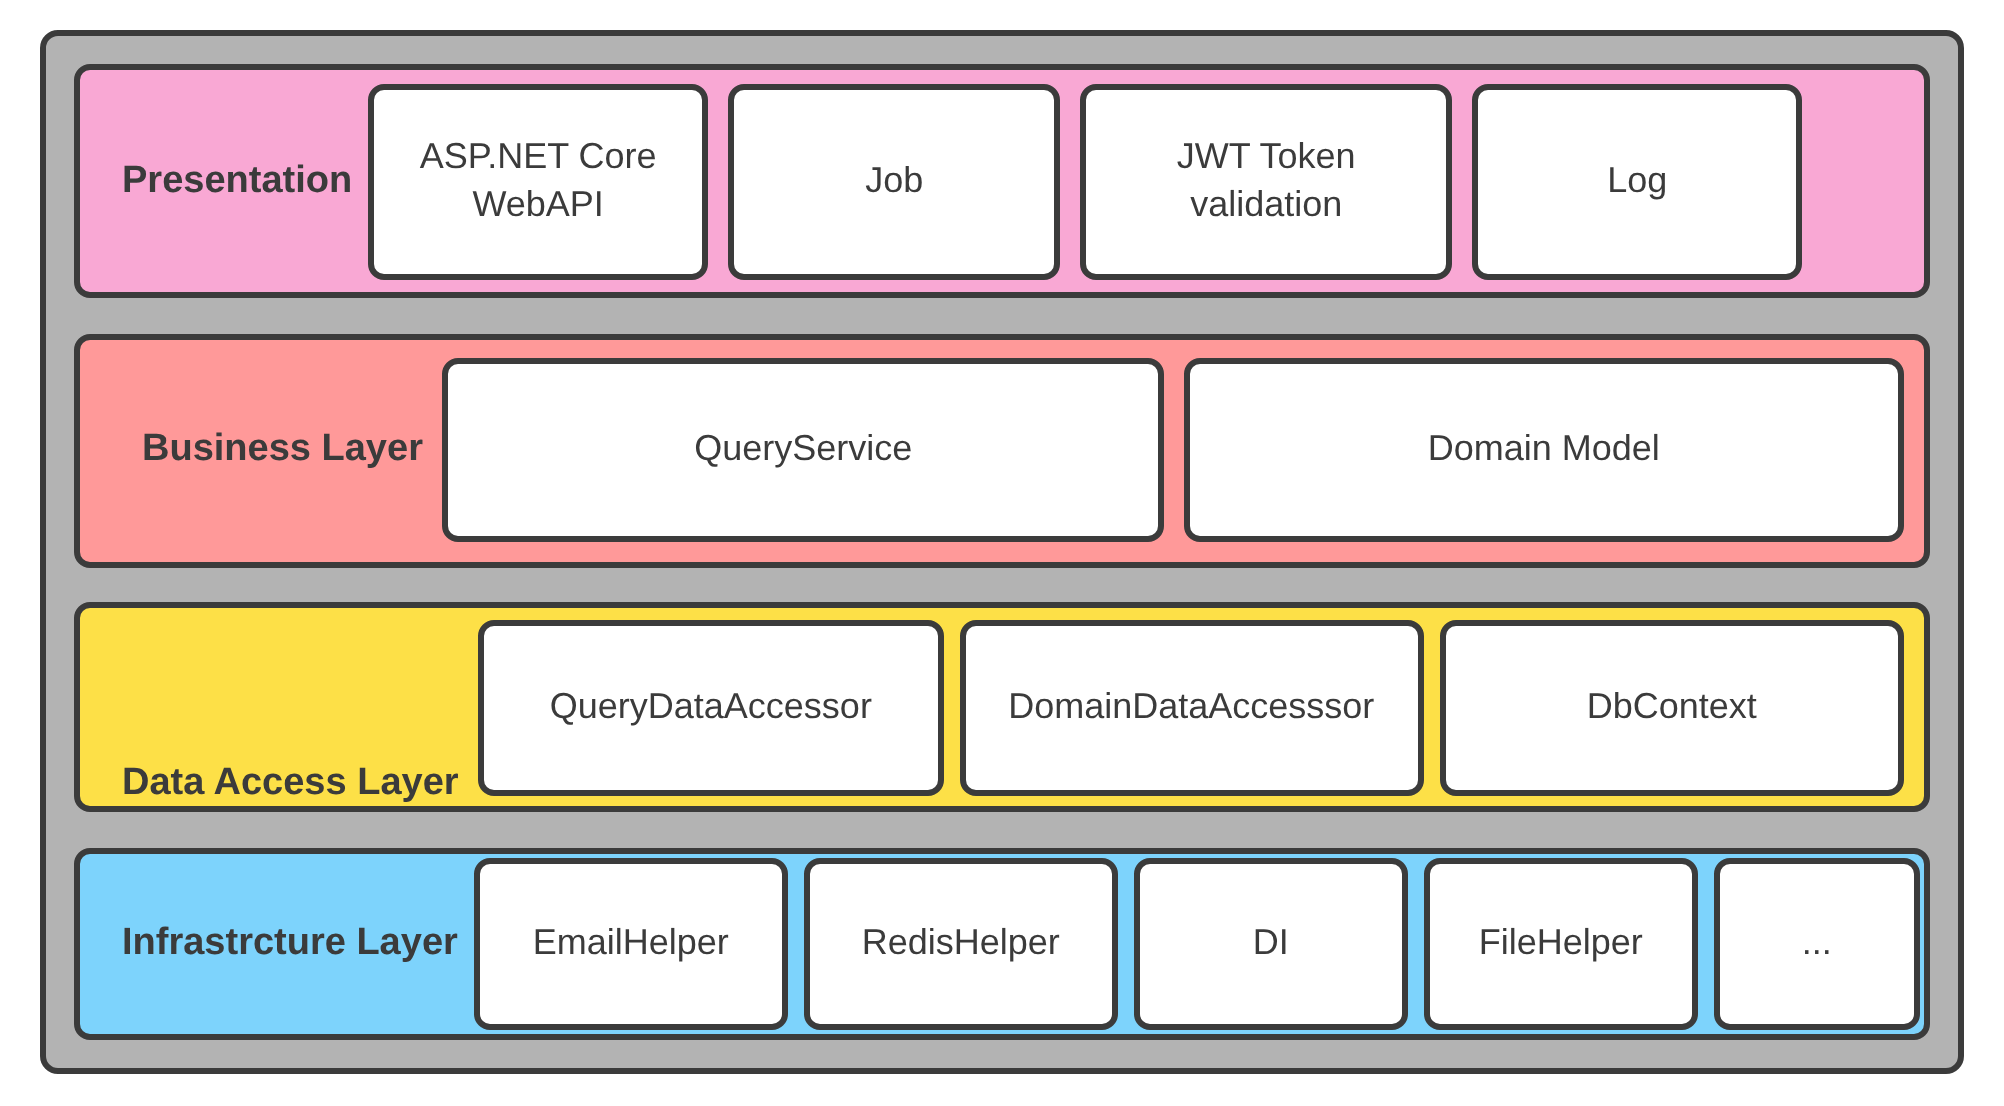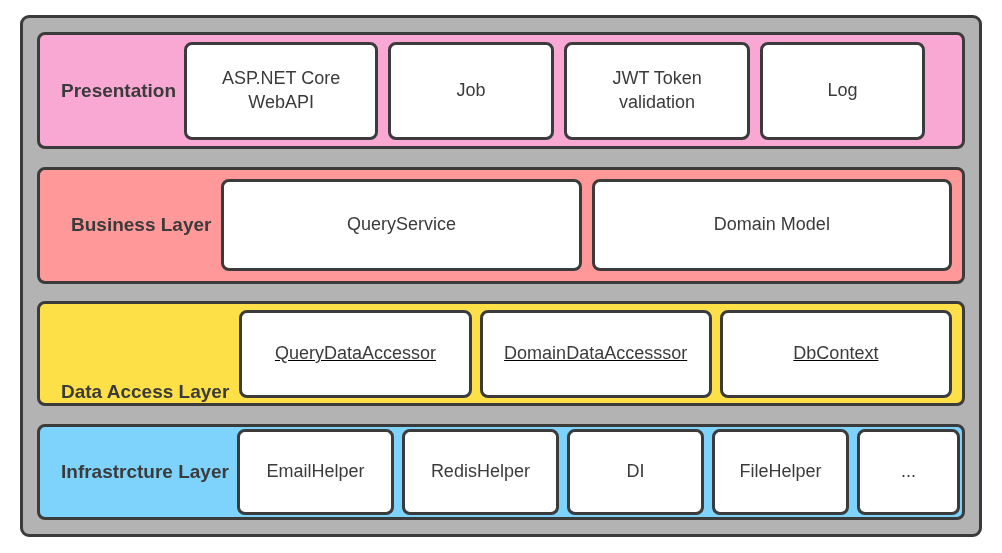--- a/index.html
+++ b/index.html
@@ -79,31 +79,31 @@
     font-size: 18px;
     color: #3b3b3b;
     line-height: 1.3;
     padding: 4px 6px;
     white-space: pre-line;
   }
 
   
   .layer-presentation .boxes { padding-left: 8px; gap: 10px; }
   .layer-presentation .node-box { height: 98px; }
-  .layer-presentation .node-box:nth-child(1) { width: 194px; text-align: center; }
+  .layer-presentation .node-box:nth-child(1) { width: 170px; text-align: center; }
   .layer-presentation .node-box:nth-child(2) { width: 166px; }
   .layer-presentation .node-box:nth-child(3) { width: 186px; }
   .layer-presentation .node-box:nth-child(4) { width: 165px; }
 
   
   .layer-business .boxes { padding-left: 10px; gap: 10px; }
   .layer-business .node-box { height: 92px; flex: 1 1 0; }
 
   
-  .layer-data .boxes { padding-left: 10px; gap: 8px; text-decoration: underline; }
+  .layer-data .boxes { padding-left: 10px; gap: 8px; }
   .layer-data .node-box { height: 88px; flex: 1 1 0; }
 
   
   .layer-infra .boxes { padding-left: 8px; gap: 8px; }
   .layer-infra .node-box { height: 86px; }
   .layer-infra .node-box:nth-child(1) { width: 157px; }
   .layer-infra .node-box:nth-child(2) { width: 157px; }
   .layer-infra .node-box:nth-child(3) { width: 137px; }
   .layer-infra .node-box:nth-child(4) { width: 137px; }
   .layer-infra .node-box:nth-child(5) { width: 103px; }

